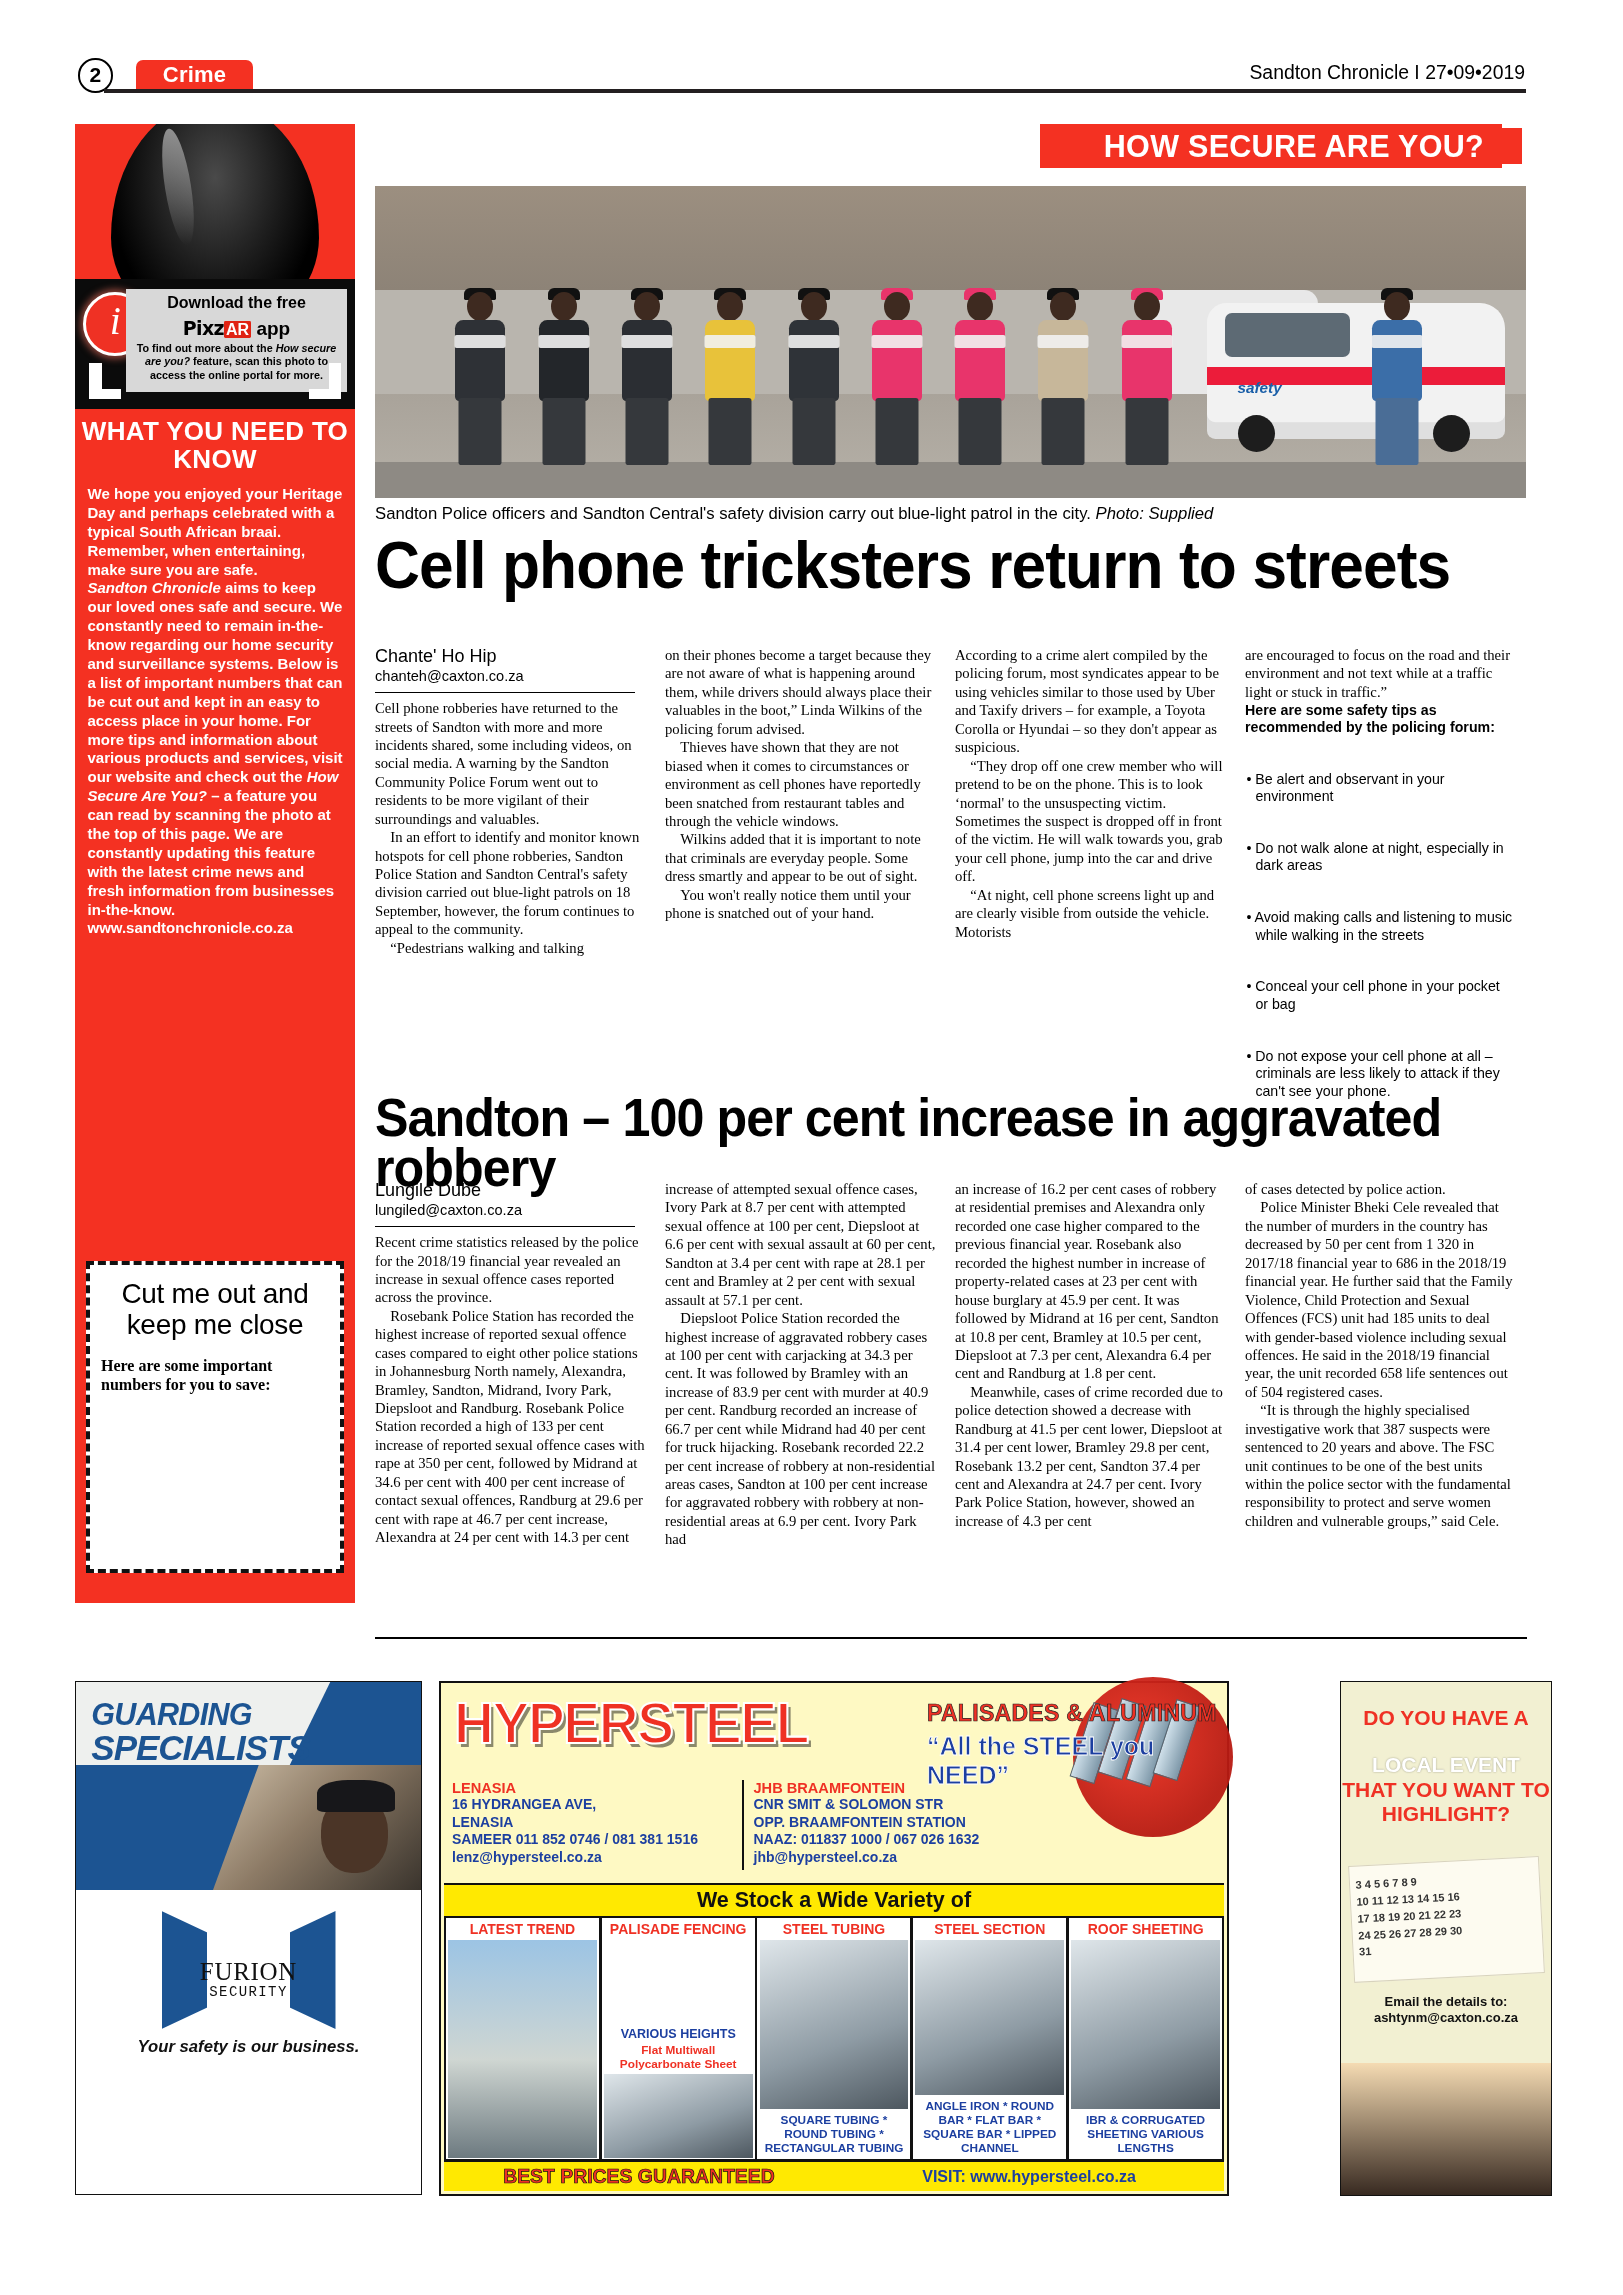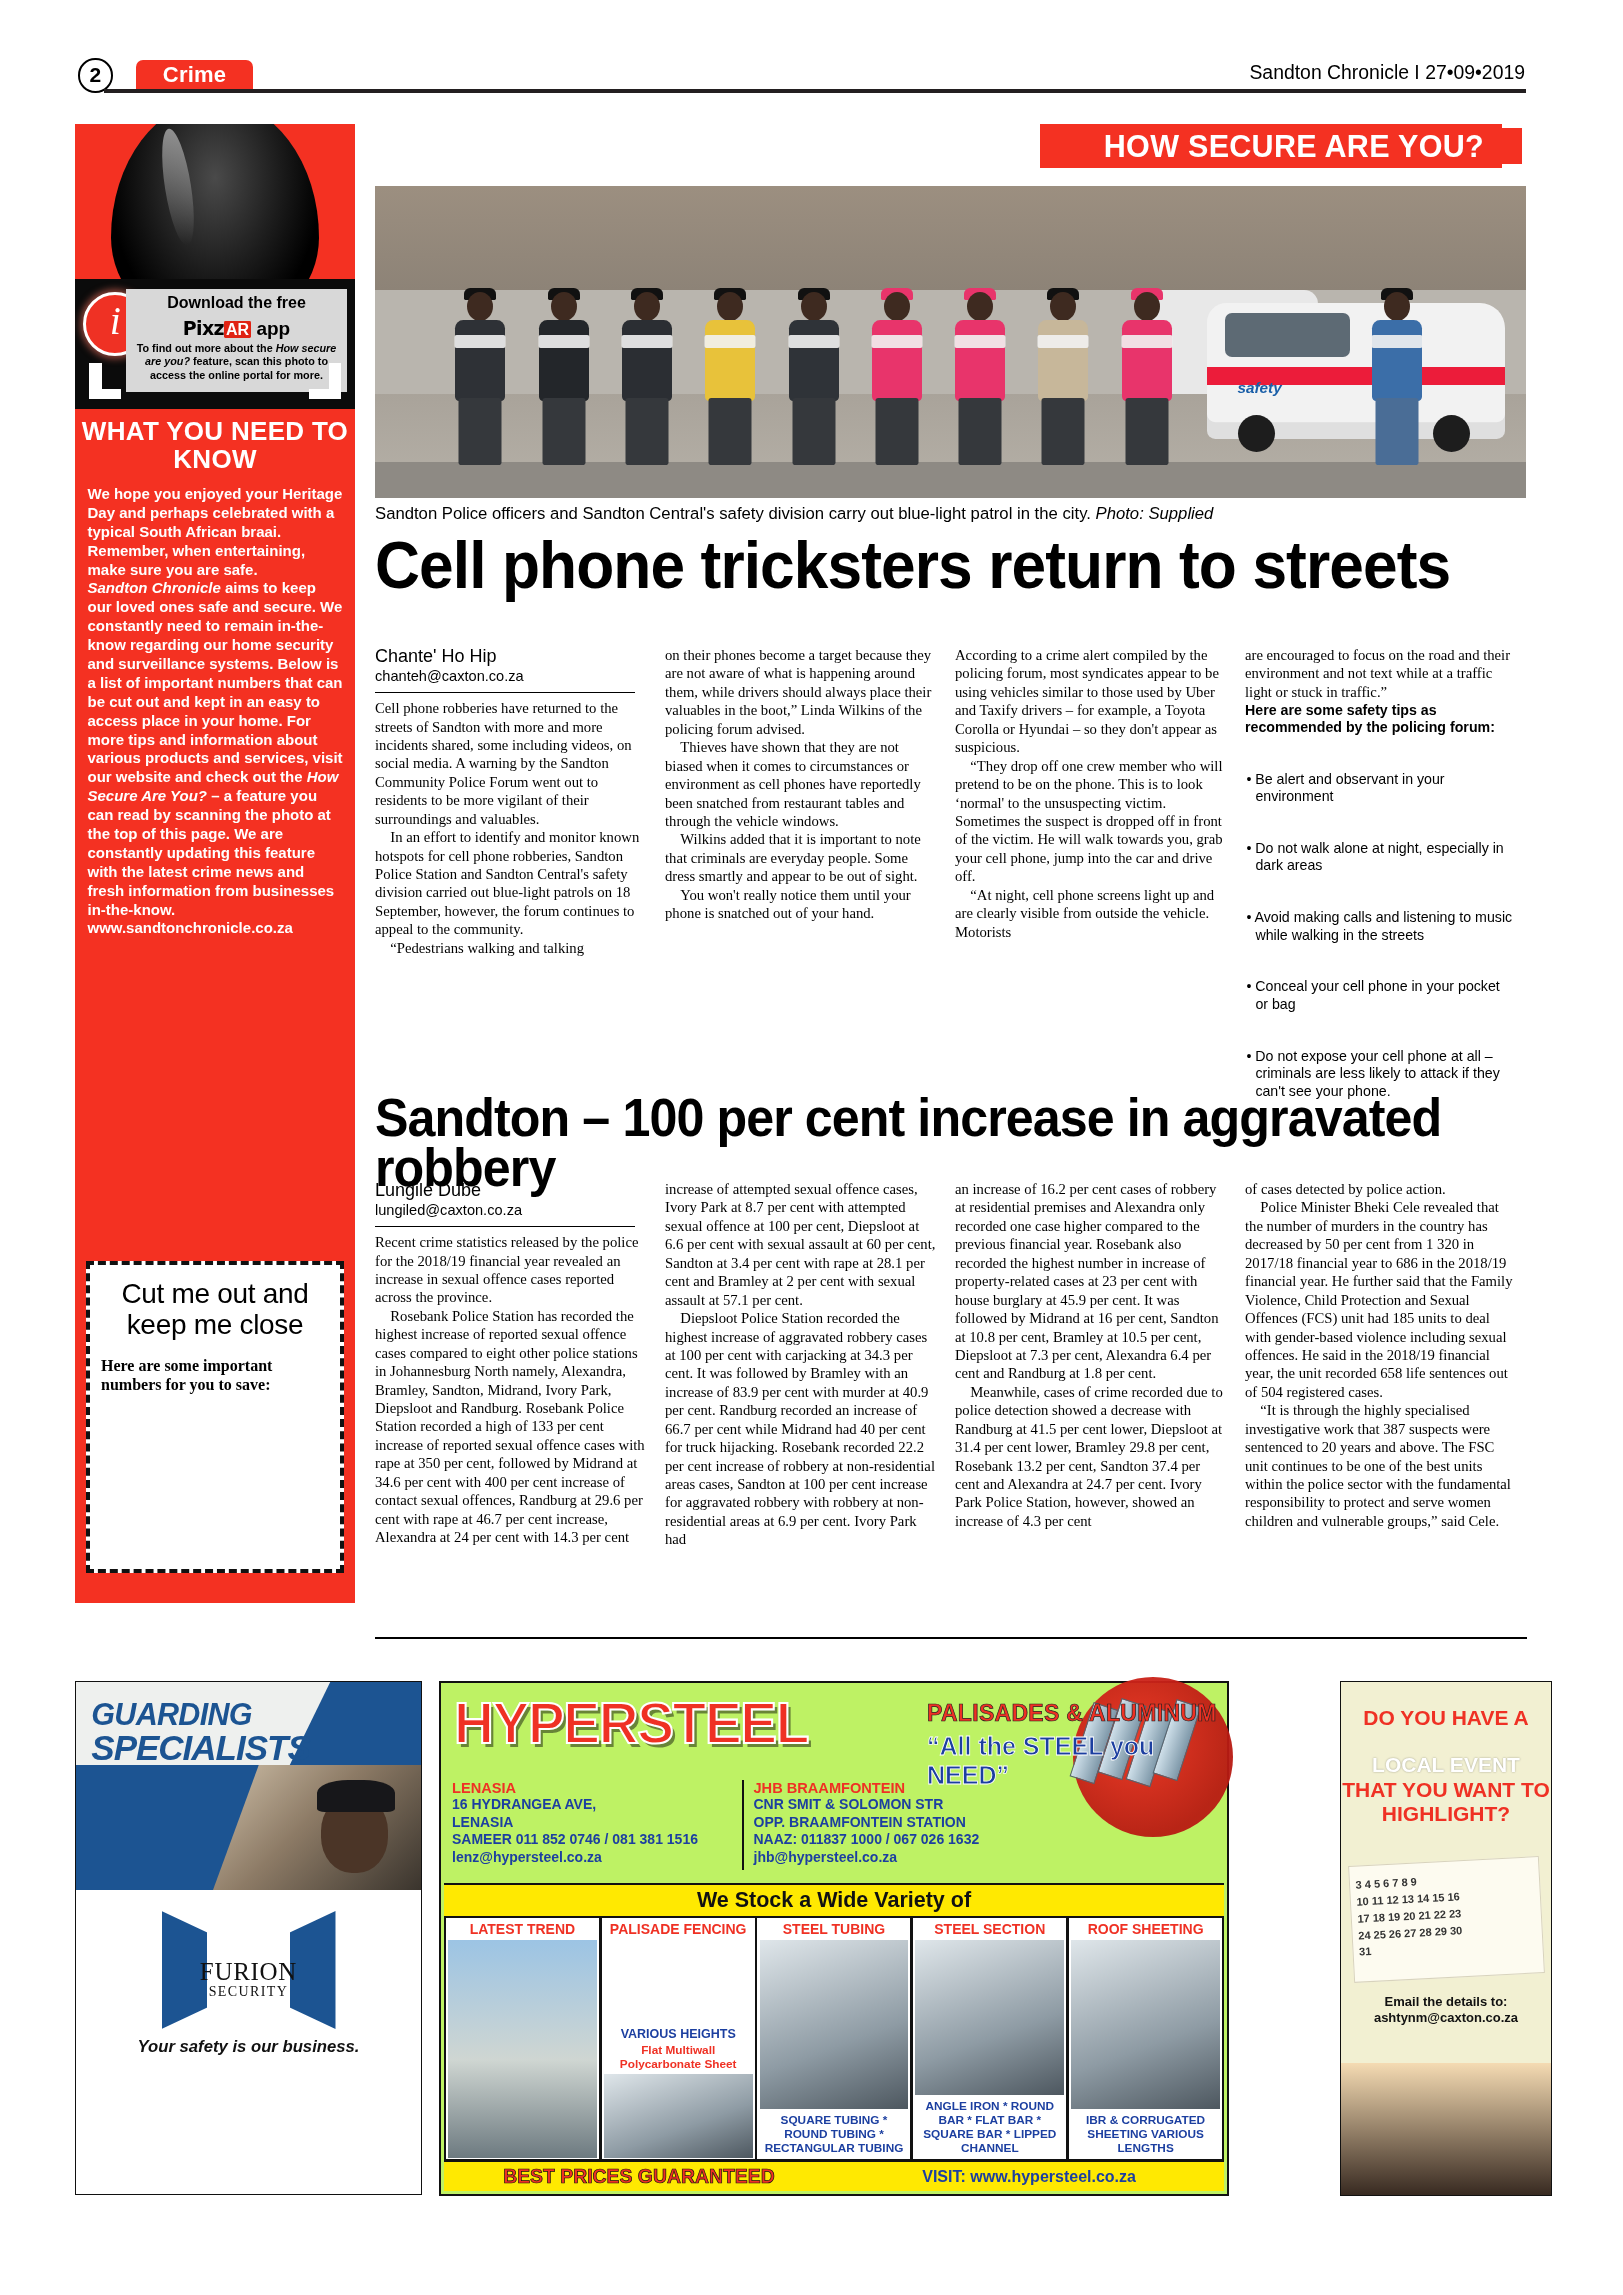--- a/index.html
+++ b/index.html
@@ -130,28 +130,28 @@
   .fur-photo .face{position:absolute;left:52%;top:24%;width:67px;height:78px;border-radius:46%;background:#4b3527;}
   .fur-photo .beanie{position:absolute;left:50%;top:12%;width:78px;height:32px;border-radius:40% 40% 10% 10%;background:#17171a;}
   .fur-t1{position:absolute;left:15.3px;top:15.3px;font-size:30.5px;font-style:italic;font-weight:bold;color:#1c5492;letter-spacing:-0.7px;}
   .fur-t2{position:absolute;left:15.3px;top:46px;font-size:35px;font-style:italic;font-weight:bold;color:#1c5492;letter-spacing:-1px;}
   .fur-logo{position:absolute;left:50%;top:229px;transform:translateX(-50%);width:174px;height:118px;}
   .fur-logo .shape{position:absolute;inset:0;background:#1c5492;
          clip-path:polygon(0 0,26% 18%,74% 18%,100% 0,100% 100%,74% 82%,26% 82%,0 100%);}
   .fur-logo .inner{position:absolute;left:26%;top:18%;width:48%;height:64%;background:#fff;}
   .fur-logo .n1{position:absolute;left:0;right:0;top:40%;text-align:center;font-family:"Liberation Serif",serif;
          font-size:25px;color:#111;letter-spacing:0.7px;}
-  .fur-logo .n2{position:absolute;left:0;right:0;top:62%;text-align:center;font-family:Liberation Serif, serif;
+  .fur-logo .n2{position:absolute;left:0;right:0;top:62%;text-align:center;font-family:Liberation Mono, monospace;
          font-size:14px;color:#111;letter-spacing:1.4px;}
   .fur-tag{position:absolute;left:0;right:0;top:355px;text-align:center;font-size:16.7px;font-style:italic;font-weight:bold;color:#111;}
   .fur-phonebar{position:absolute;left:0;right:0;top:389px;height:104px;background:#edefec;display:flex;align-items:center;justify-content:center;}
   .fur-phone{font-size:43px;font-style:italic;font-weight:bold;color:#1c5492;letter-spacing:1.4px;}
 
   
-  #ad-hyper{position:absolute;left:439px;top:1681px;width:790px;height:515px;background:#bef264;border:2.1px solid #111;box-sizing:border-box;}
+  #ad-hyper{position:absolute;left:439px;top:1681px;width:790px;height:515px;background:#fef9c3;border:2.1px solid #111;box-sizing:border-box;}
   .hs-logo{position:absolute;left:12.5px;top:5.6px;font-size:58px;font-weight:bold;color:#ef3124;letter-spacing:-1.4px;
            -webkit-text-stroke:2.1px #fff;text-shadow:3.5px 3.5px 0 rgba(0,0,0,.45);
            font-family:"Liberation Sans Narrow","Liberation Sans",sans-serif;transform:scaleX(.95);transform-origin:left;}
   .hs-pal{position:absolute;left:486px;top:16.7px;font-size:23px;font-weight:bold;color:#ef3124;-webkit-text-stroke:0.7px #222;
            font-family:"Liberation Sans Narrow","Liberation Sans",sans-serif;letter-spacing:0.3px;}
   .hs-slogan{position:absolute;left:486px;top:49px;font-size:25px;font-weight:bold;color:#1c3fa0;
            -webkit-text-stroke:0.8px #fff;font-family:"Liberation Sans Narrow","Liberation Sans",sans-serif;}
   .hs-disc{position:absolute;right:-5.6px;top:-5.6px;width:160px;height:160px;border-radius:50%;
            background:radial-gradient(circle at 40% 40%, #ef3124 0%, #b81a12 70%);opacity:.95;}
   .hs-pipes{position:absolute;right:21px;top:16.7px;width:125px;height:104px;}

